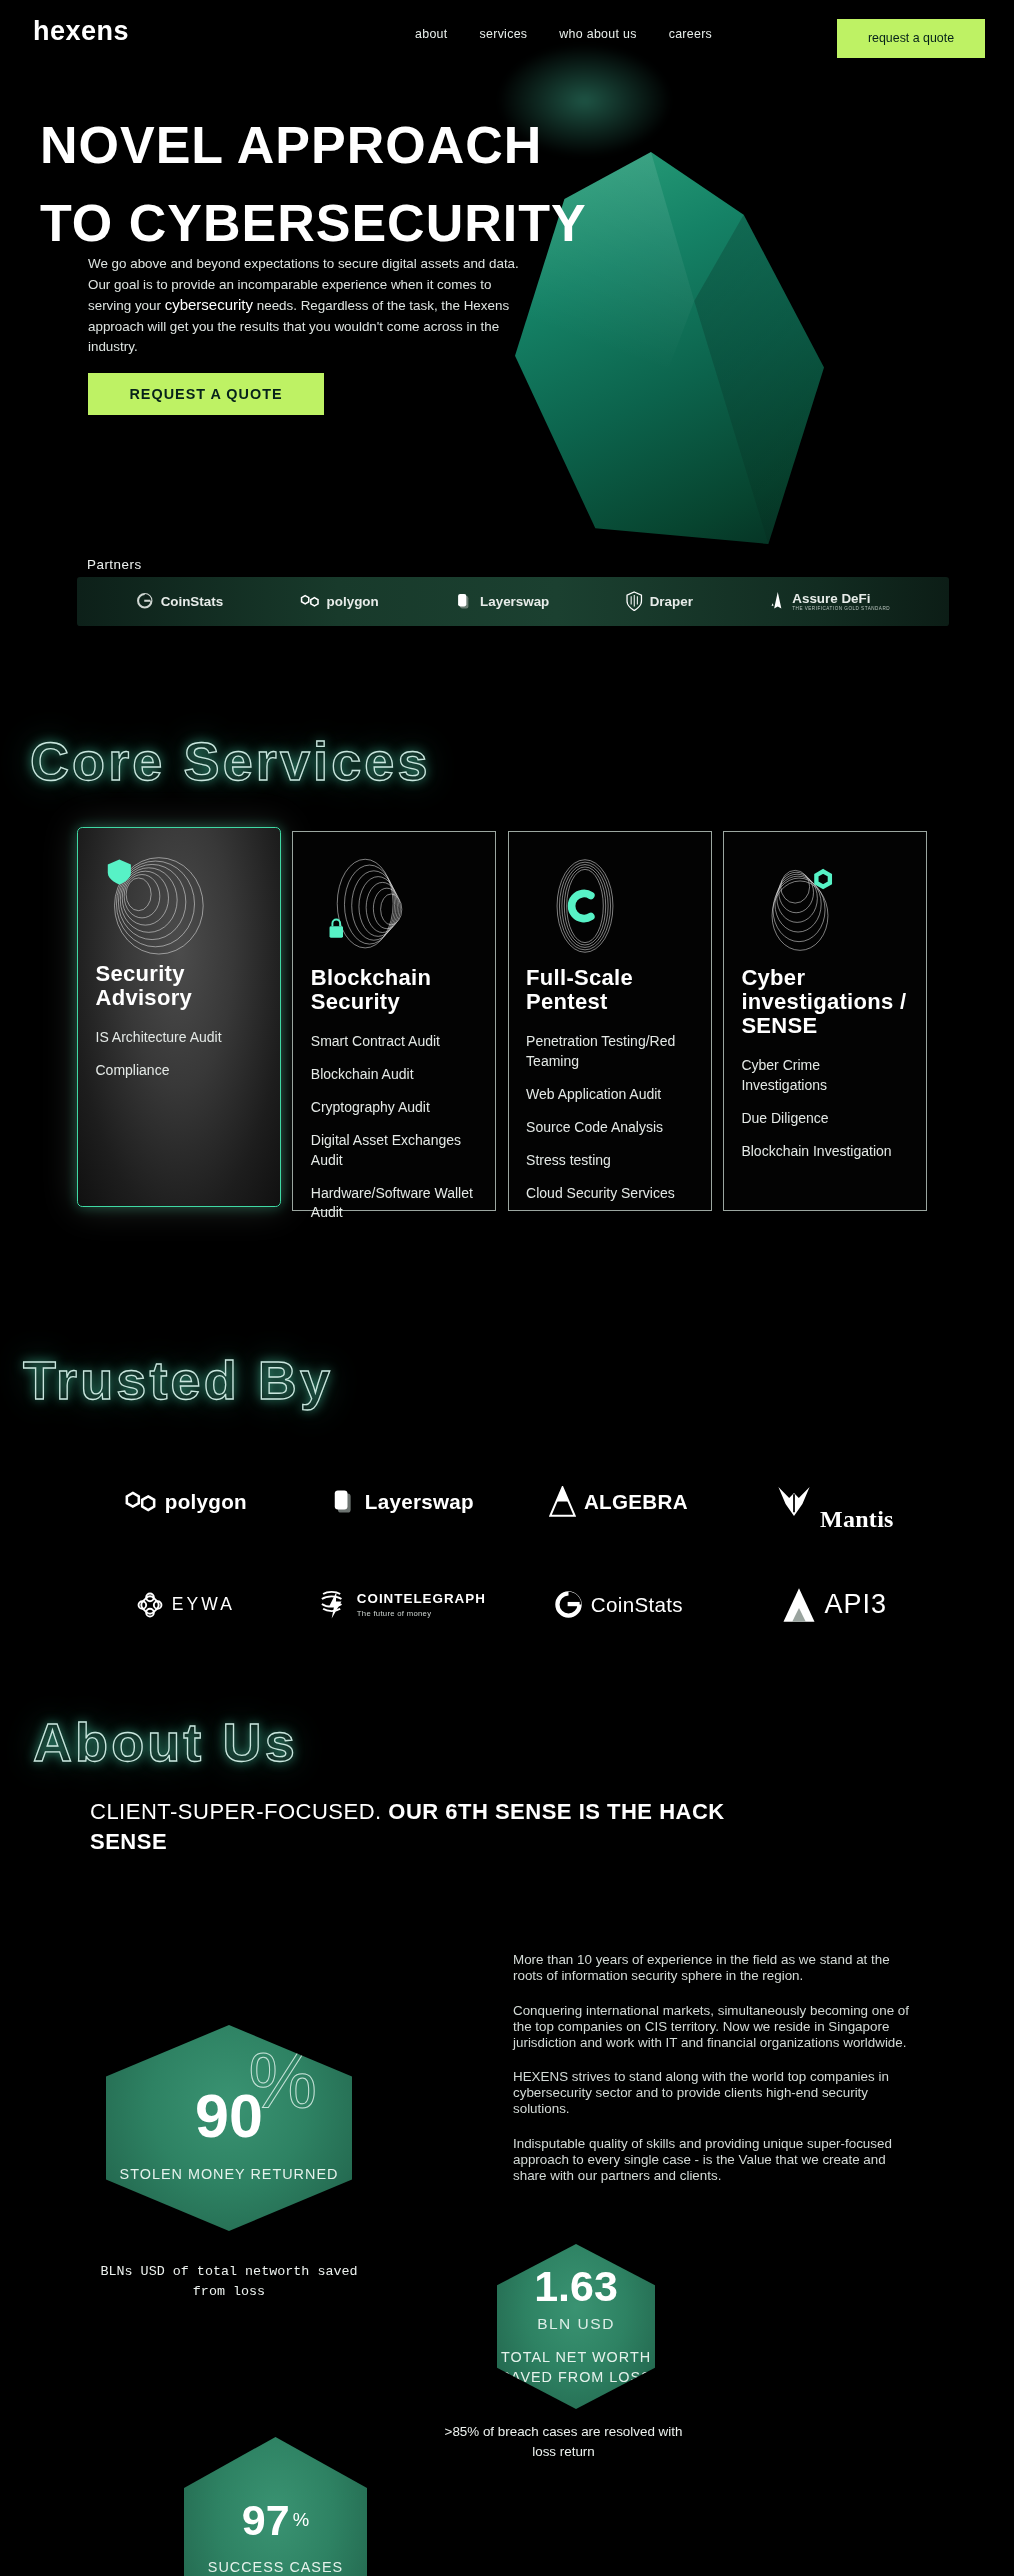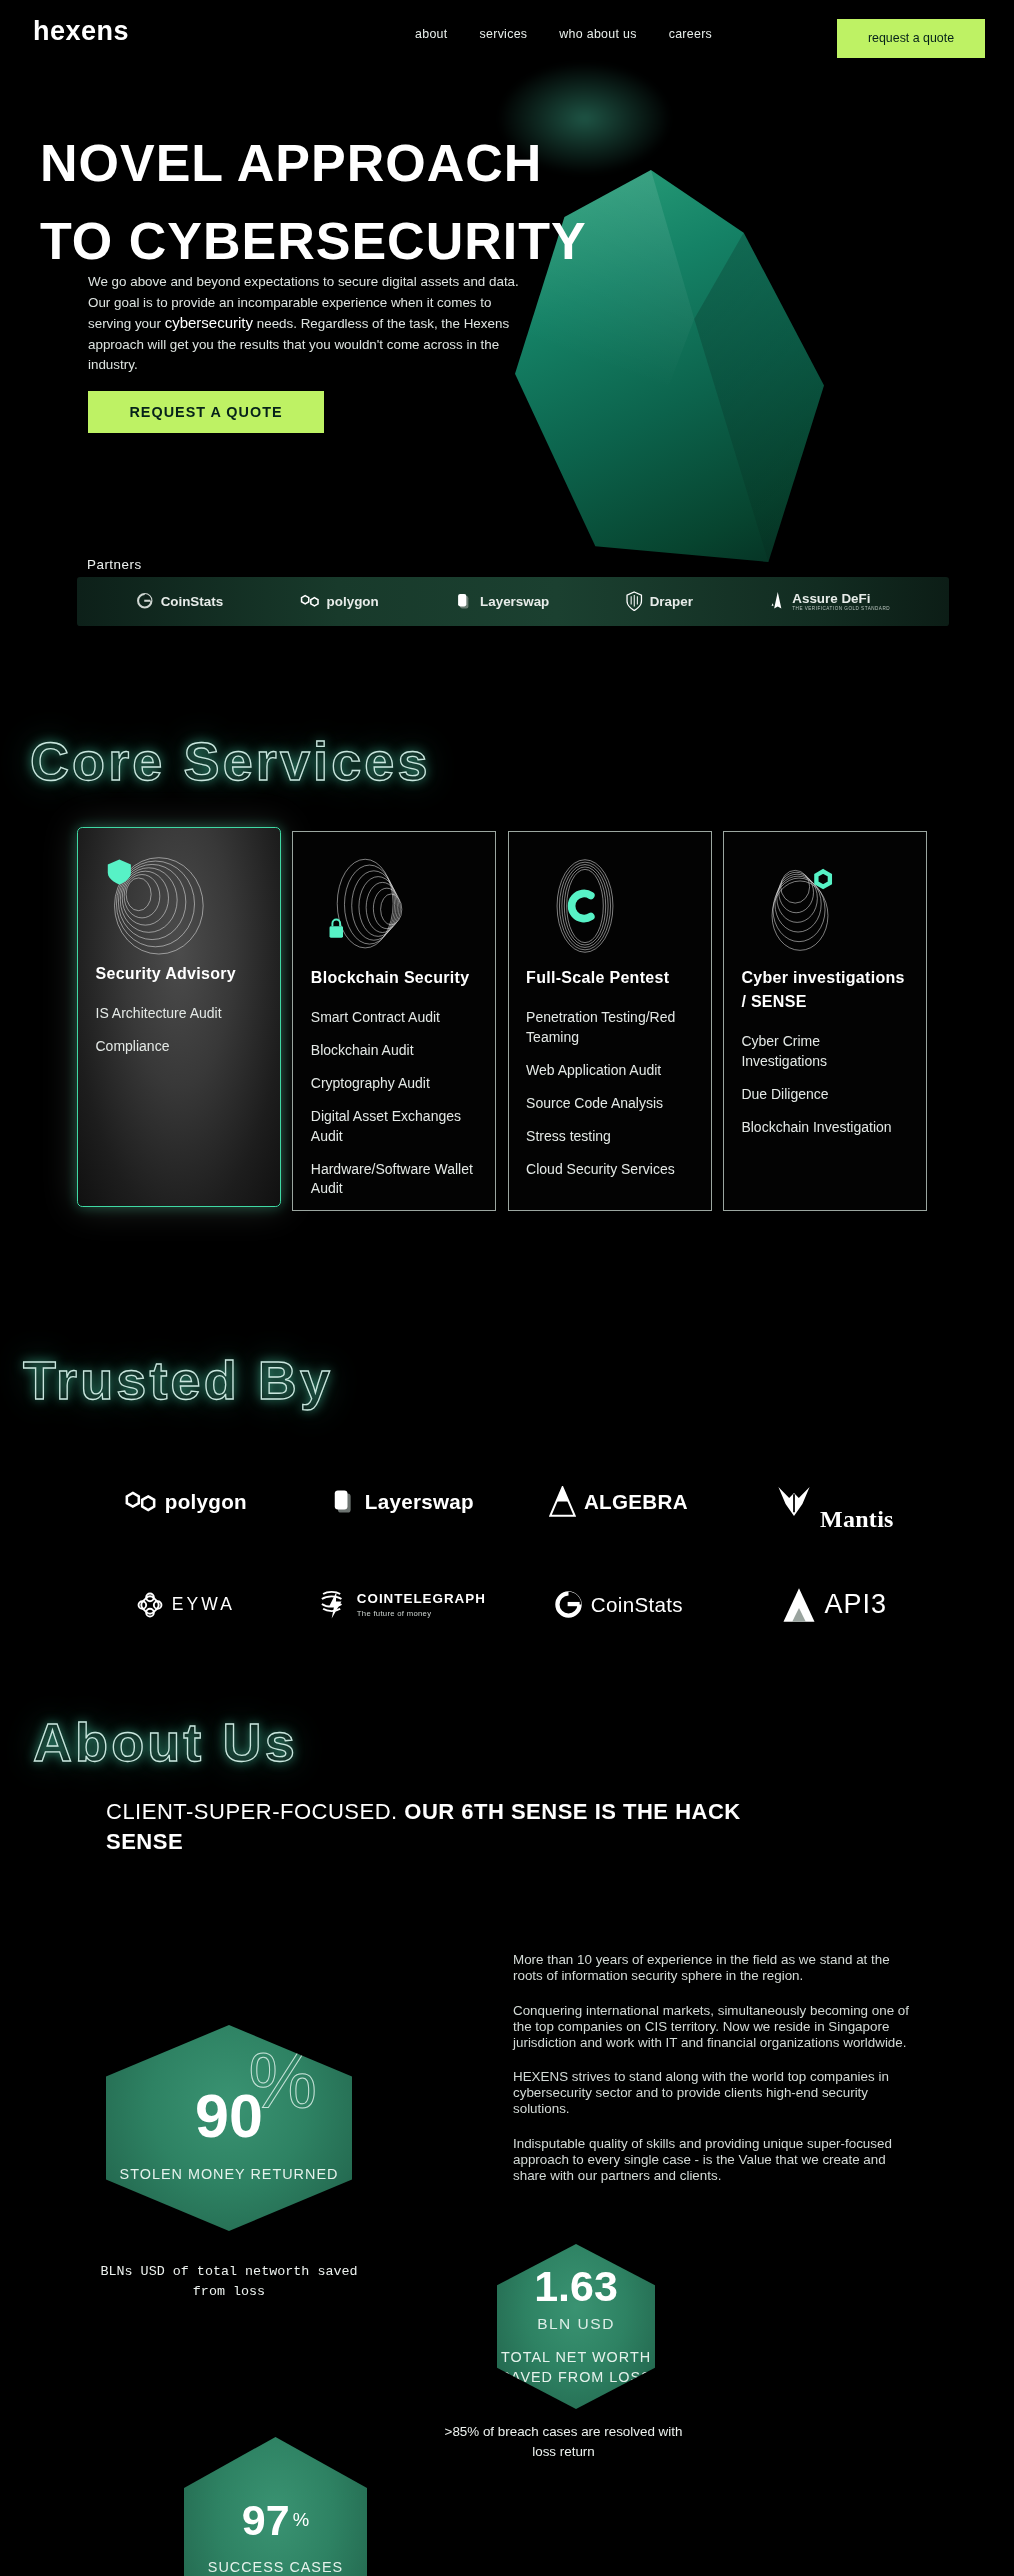--- a/index.html
+++ b/index.html
@@ -23,21 +23,21 @@
   #header .logo { left:33px; top:15.5px; font-size:27px; }
   #nav { left:415px; top:27px; display:flex; gap:32px; }
   #nav a { color:#e9efec; font-size:12.4px; text-decoration:none; letter-spacing:0.3px; }
   .cta-btn {
     background:#bef264; color:#06221a; border:none; cursor:pointer;
     display:flex; align-items:center; justify-content:center;
   }
   #header .cta-btn { left:837px; top:18.5px; width:148px; height:39px; font-size:12.4px; }
 
   
-  #hero { top:72px; height:484px; }
+  #hero { top:54px; height:484px; }
   #hero h1 { left:40px; top:52px; font-size:52px; line-height:78px; font-weight:700; letter-spacing:1px; }
   #hero .para { left:88px; top:200px; width:433px; font-size:13.4px; line-height:20.6px; color:#dde3e0; font-weight:300; }
   #hero .para b { font-size:15px; color:#fff; }
   #hero .cta-btn { left:88px; top:319px; width:236px; height:42px; font-size:14.4px; font-weight:700; letter-spacing:1px; }
   
   .gem-glow { left:497px; top:-10.3px; width:175px; height:113px; border-radius:50%;
     background:radial-gradient(ellipse at center,rgba(87,242,198,.35),rgba(87,242,198,0) 70%); filter:blur(3.1px); }
   .gem-body { left:515px; top:98px; width:309px; height:392px;
     clip-path:polygon(44% 0, 74% 16%, 100% 55%, 82% 100%, 26% 96%, 0 52%, 16% 12%);
     background:linear-gradient(155deg,#2ca47d 0%,#158266 30%,#0c634c 58%,#07442f 85%,#052e21 100%); }
@@ -60,39 +60,39 @@
 
   
   #core { top:721px; height:567px; }
   #core h2 { left:30px; top:9.3px; font-size:54px; }
   .cards { left:77px; top:110px; display:flex; gap:11.3px; }
   .card { width:204px; height:380px; border:0.8px solid #9ba6a0; background:#030303; padding:20.6px 17.5px 0 17.5px; }
   .card.hl { border:1.5px solid #3fd9a4; border-radius:5.2px; margin-top:-4.1px;
     background:radial-gradient(ellipse at 50% 32%,#4c4c4c 0%,#383838 38%,#1d1d1d 75%,#101010 100%);
     box-shadow:0 0 36px rgba(190,210,200,.20), 0 0 12.4px rgba(63,217,164,.35); }
   .card .art { width:118px; height:106px; margin-bottom:7.2px; }
-  .card h3 { font-size:16px; font-weight:700; letter-spacing:0.3px; margin-bottom:18.5px; line-height:24px; }
+  .card h3 { font-size:22px; font-weight:700; letter-spacing:0.3px; margin-bottom:18.5px; line-height:24px; }
   .card li { list-style:none; font-size:14px; font-weight:300; color:#e4e9e6; line-height:19.6px; margin-bottom:13.4px; }
 
   
   #trusted { top:1288px; height:402px; }
   #trusted h2 { left:23px; top:61px; font-size:54px; }
   .t-grid { left:77px; top:180px; width:866px; display:grid; grid-template-columns:repeat(4,1fr); row-gap:36px; }
   .t-logo { display:flex; align-items:center; justify-content:center; gap:8.2px; height:67px; color:#fff; }
   .t-name { font-size:20.6px; font-weight:700; letter-spacing:0.3px; }
   .t-name.serif { font-family:"Liberation Serif","DejaVu Serif",serif; font-weight:600; font-size:24px;margin-top:36px; }
   .t-name.light { font-weight:300; font-size:27px; letter-spacing:1px; }
   .t-name.spaced { font-weight:400; font-size:17.5px; letter-spacing:3.1px; }
   .t-name.ct { font-size:13.4px; font-weight:700; letter-spacing:1px; }
   .t-sub { font-size:7.7px; font-weight:400; letter-spacing:0.3px; color:#cfd6d2; margin-top:3.1px; }
 
   
   #about { top:1690px; height:1092px; }
   #about h2 { left:33px; top:20.6px; font-size:54px; }
-  #about .subtitle { left:106px; top:107px; width:659px; font-size:22px; line-height:30px; letter-spacing:0.5px; color:#fff; font-weight:300; }
+  #about .subtitle { left:90px; top:107px; width:659px; font-size:22px; line-height:30px; letter-spacing:0.5px; color:#fff; font-weight:300; }
   #about .subtitle b { font-weight:700; }
   #about .paras { left:513px; top:262px; width:407px; }
   #about .paras p { font-size:13.4px; line-height:16px; font-weight:300; color:#d3dad6; margin-bottom:18.5px; }
   .hexagon { clip-path:polygon(50% 0,100% 25%,100% 75%,50% 100%,0 75%,0 25%);
     background:radial-gradient(ellipse at 50% 38%,#3a9372 0%,#2e8263 45%,#256c52 80%,#1f5c45 100%);
     display:flex; flex-direction:column; align-items:center; justify-content:center; text-align:center;
     filter:drop-shadow(0 0 17.5px rgba(46,130,99,.55)); }
   .hex1 { left:106px; top:335px; width:246px; height:206px; }
   .hex2 { left:497px; top:554px; width:158px; height:165px; }
   .hex3 { left:184px; top:747px; width:183px; height:204px; }

